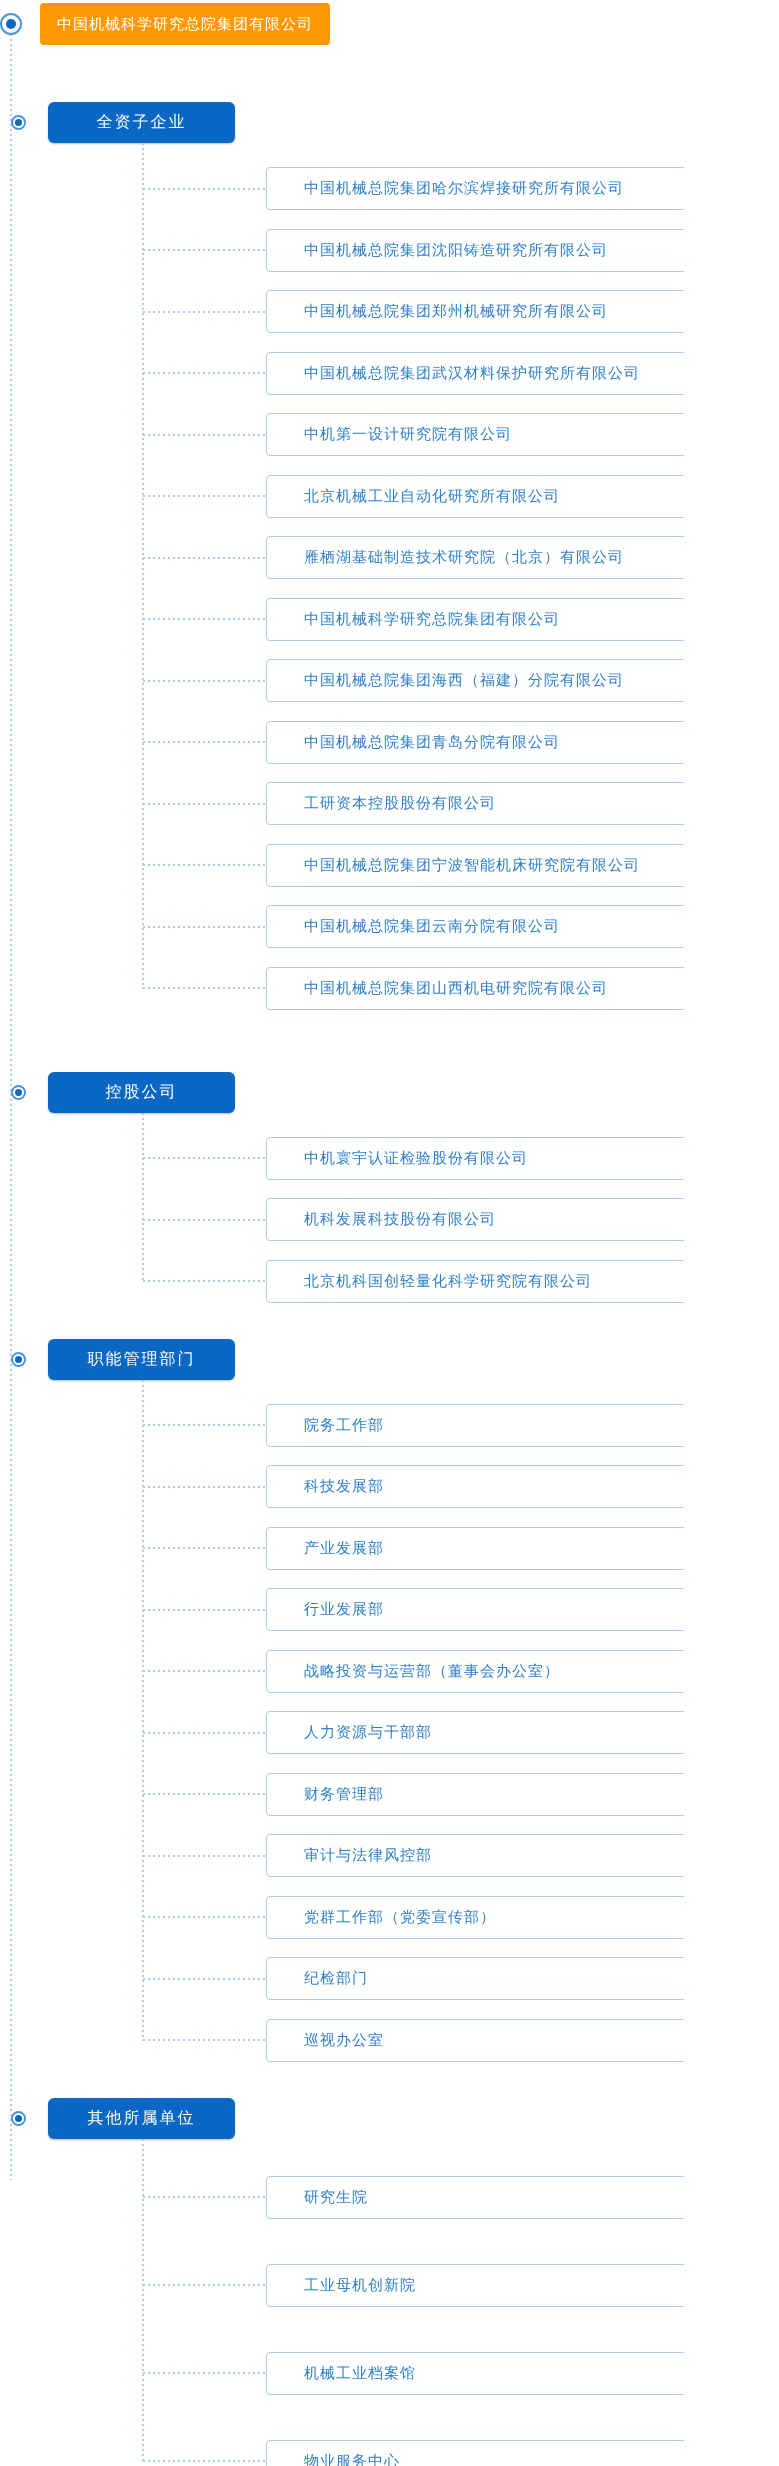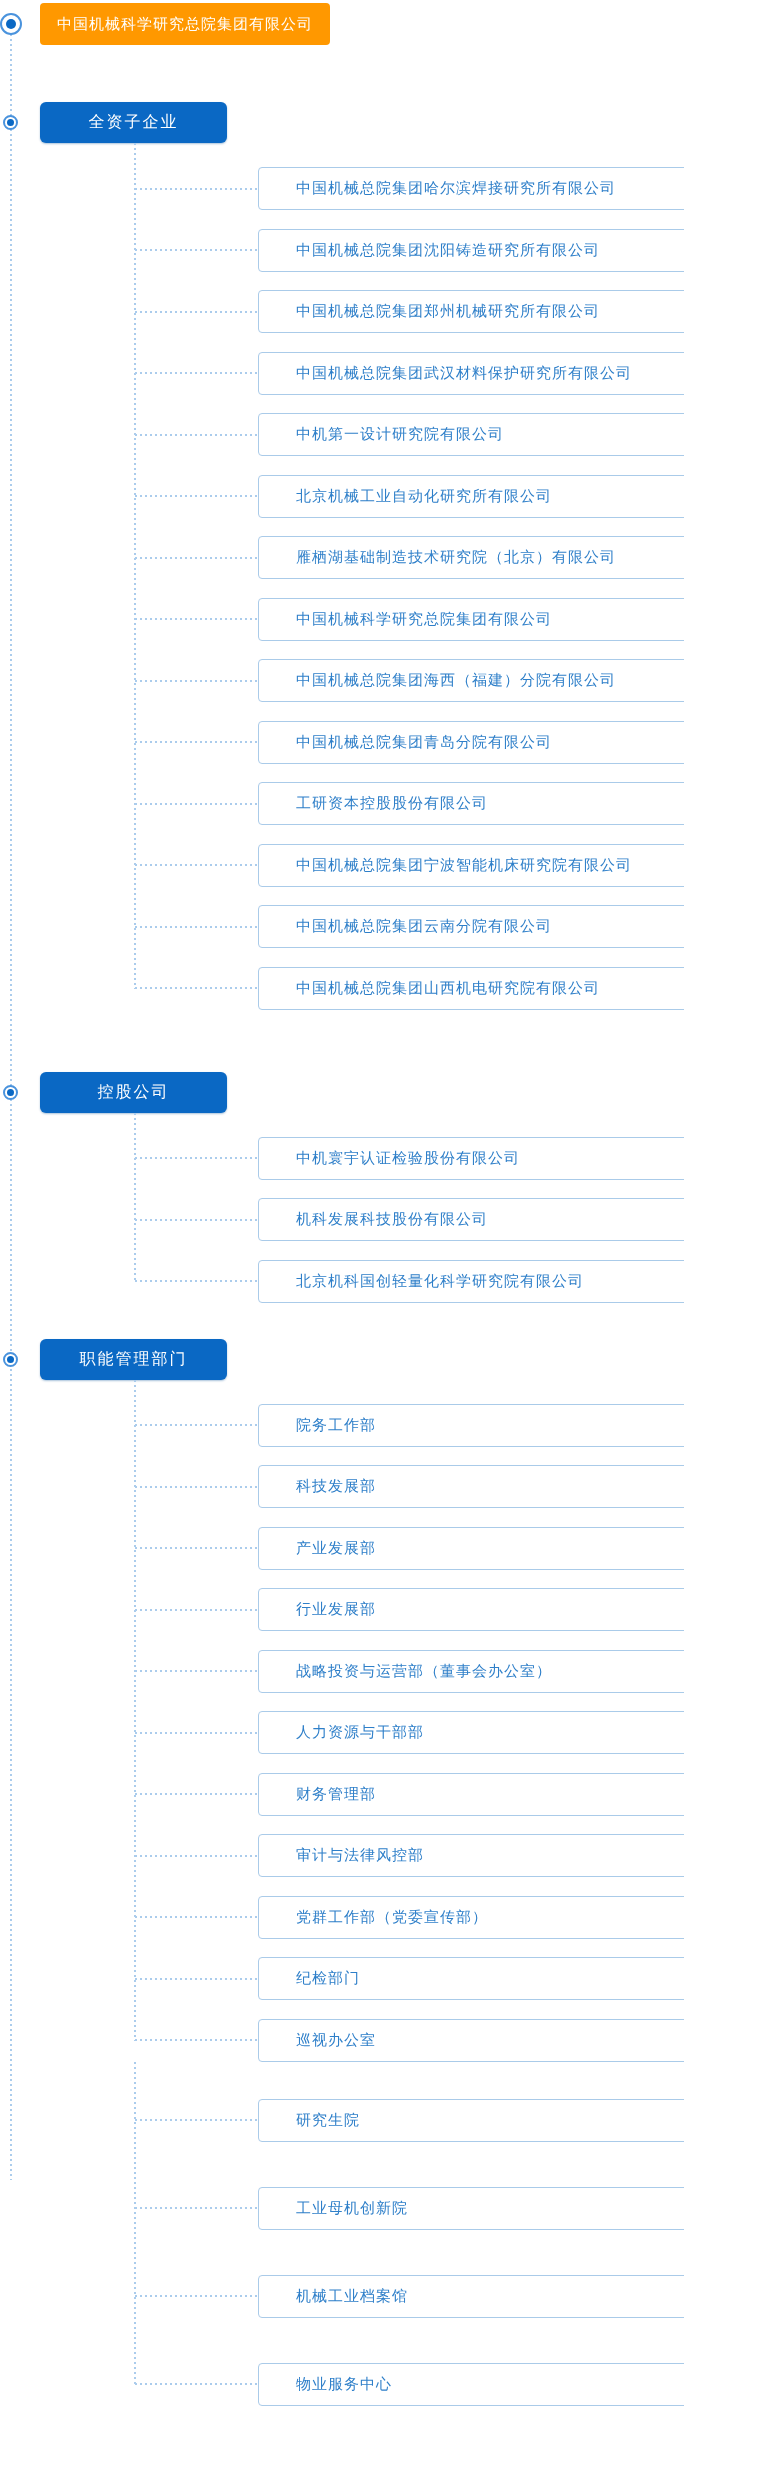--- a/index.html
+++ b/index.html
@@ -27,21 +27,21 @@
   .bullet{
     box-sizing:border-box;background:#fff;border:2px solid #4a93dd;border-radius:50%;
     display:flex;align-items:center;justify-content:center;
   }
   .bullet .dot{background:#0a68c4;border-radius:50%;}
   .root-bullet{position:absolute;left:0;top:13px;width:22px;height:22px;}
   .root-bullet .dot{width:10px;height:10px;}
   .section-bullet{position:absolute;left:3px;top:50%;margin-top:-7.5px;width:15px;height:15px;}
   .section-bullet .dot{width:7px;height:7px;}
   
-  .section{position:relative;}
+  .section{position:relative;padding-left:8px;}
   .section:nth-child(1){margin-top:57px;}
   .section:nth-child(2){margin-top:62px;}
   .section:nth-child(3){margin-top:36px;}
   .section:nth-child(4){margin-top:36px;}
   .section-row{position:relative;height:41px;}
   .section-box{
     box-sizing:border-box;margin-left:40px;width:187px;height:41px;
     background:#0a68c4;border-radius:6px;color:#fff;
     display:flex;align-items:center;justify-content:center;
     font-size:16px;letter-spacing:2px;
@@ -191,20 +191,26 @@
           </div>
           <div class="item">
             <span class="item-label">纪检部门</span>
           </div>
           <div class="item">
             <span class="item-label">巡视办公室</span>
           </div>
         </div>
       </section>
       <section class="section">
+        <div class="section-row">
+          <span class="bullet section-bullet">
+            <span class="dot"></span>
+          </span>
+          <div class="section-box">其他所属单位</div>
+        </div>
         <div class="items">
           <div class="item">
             <span class="item-label">研究生院</span>
           </div>
           <div class="item">
             <span class="item-label">工业母机创新院</span>
           </div>
           <div class="item">
             <span class="item-label">机械工业档案馆</span>
           </div>

